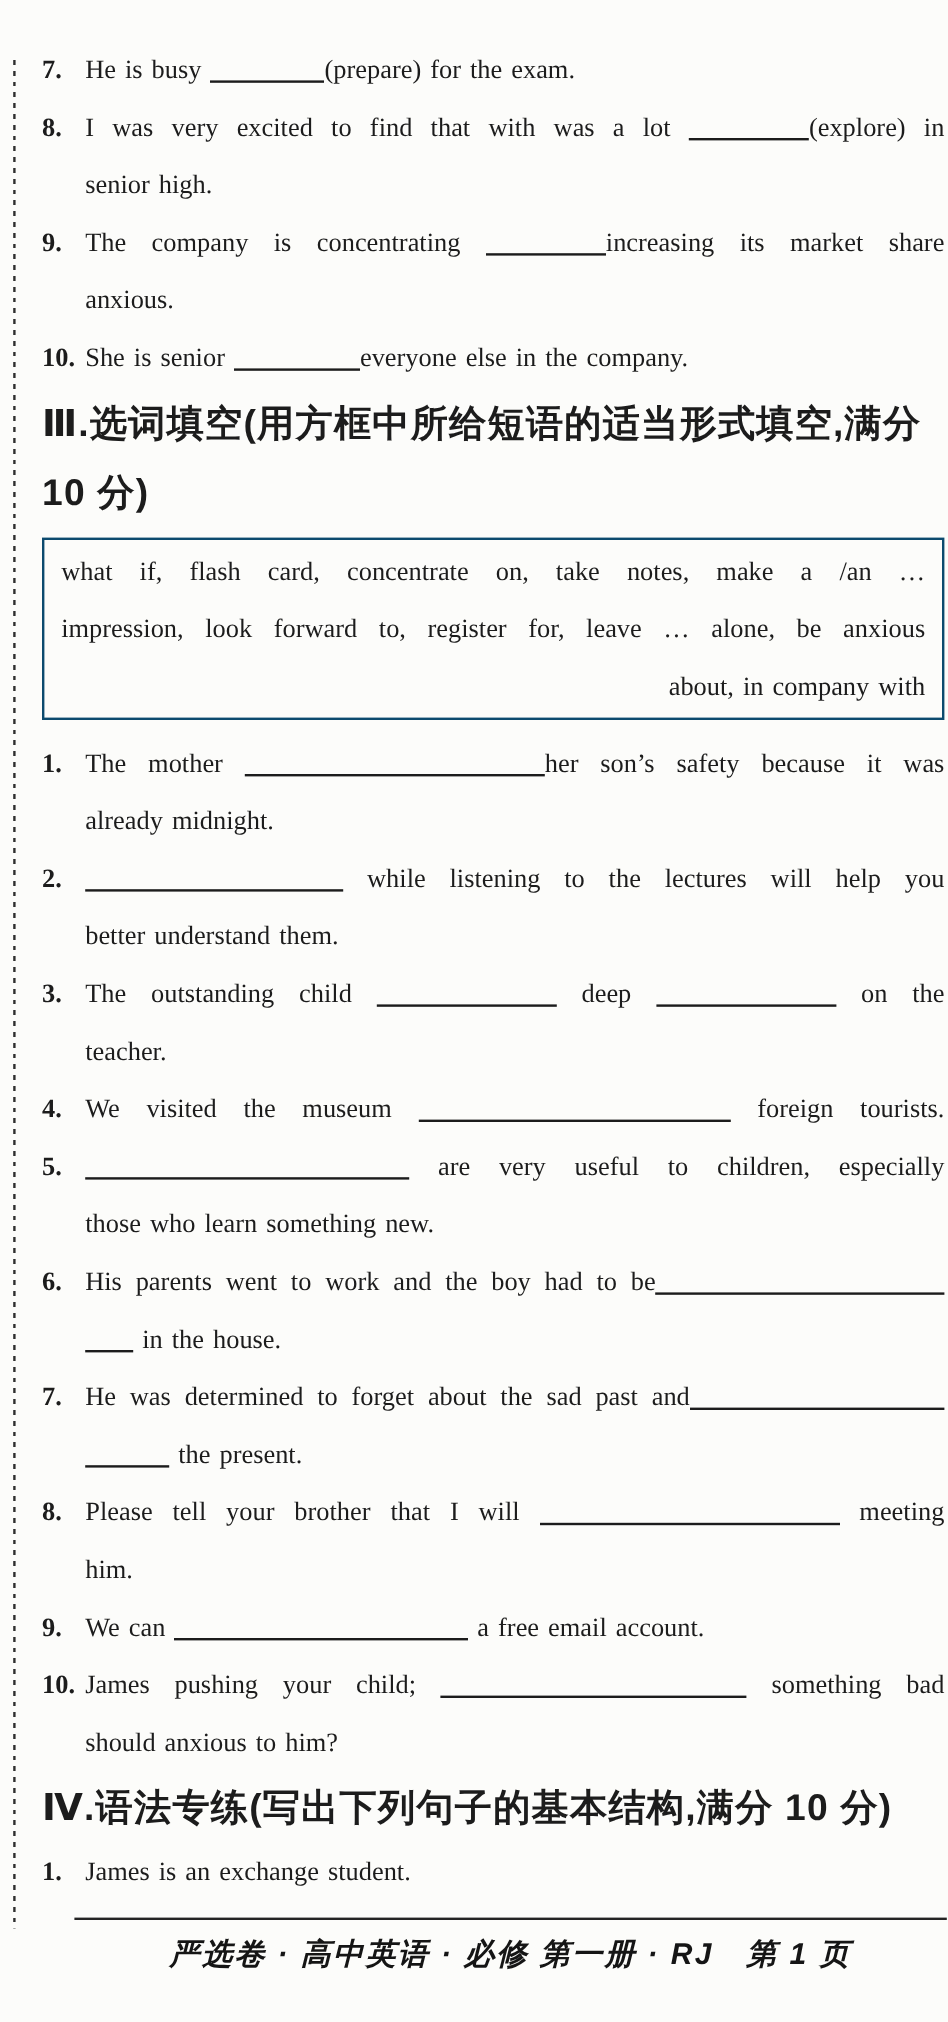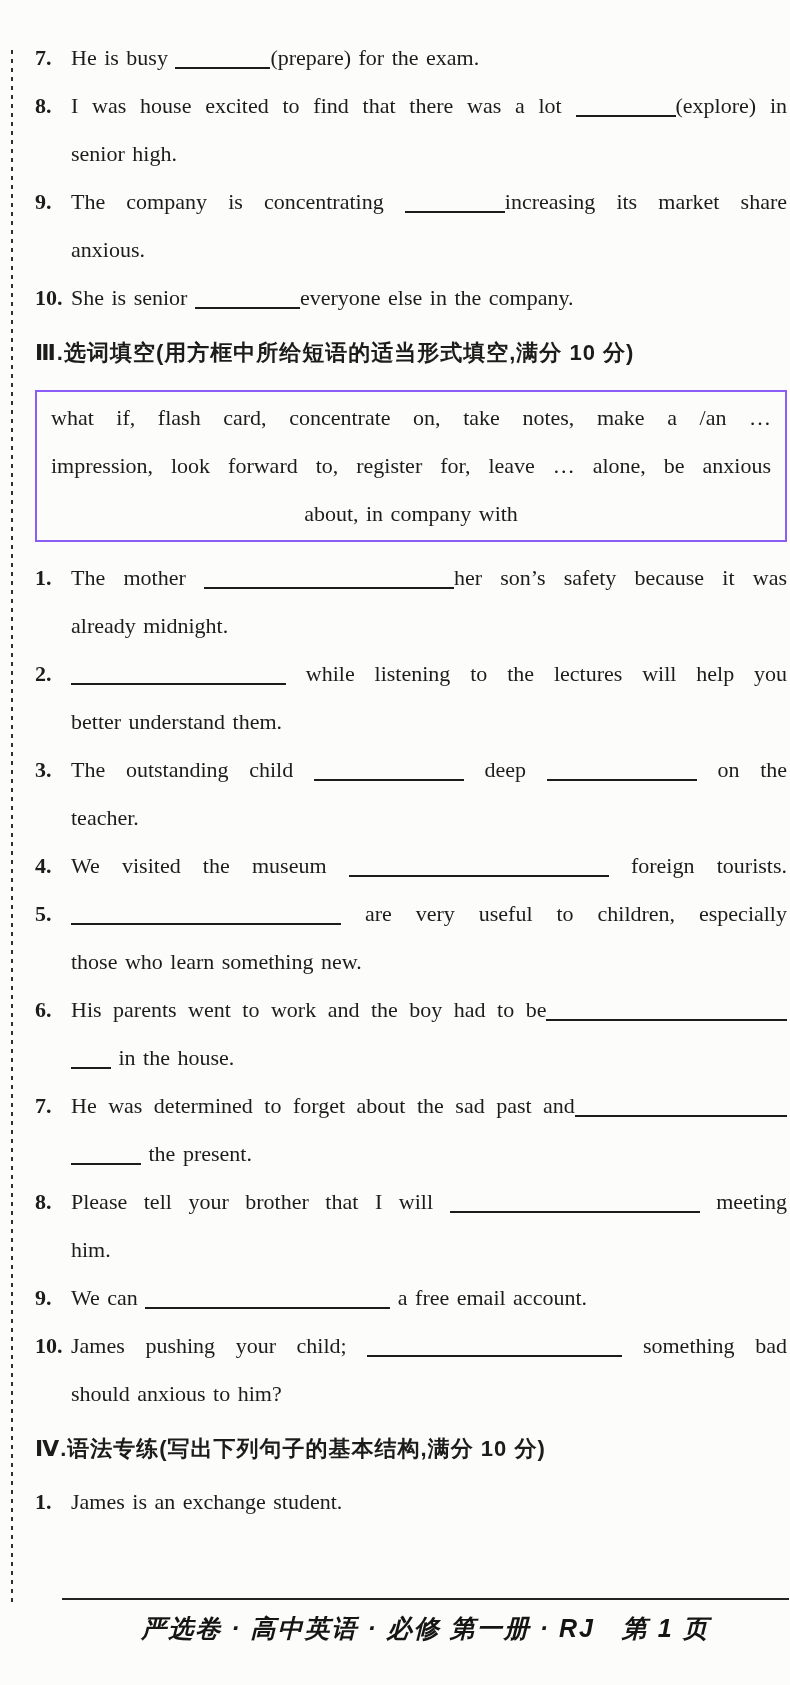--- a/index.html
+++ b/index.html
@@ -45,32 +45,32 @@
   .blank{
     display:inline-block;height:16px;
     border-bottom:2px solid var(--ink);
     vertical-align:-4px;
   }
   .blank.grow{flex:1 1 auto;transform:translateY(4px);height:16px;}
 
   
   .sec-heading{
     font-family:"Liberation Sans","DejaVu Sans",sans-serif;
-    font-weight:700;font-size:22px;line-height:58px;
+    font-weight:700;font-size:31px;line-height:58px;
     letter-spacing:1px;word-spacing:0;
     margin:2px 0 0 0;
   }
 
   
   .word-bank{
-    border:2px solid #8b5cf6;
+    border:2px solid #0c4a6e;
     margin:8px 0 12px 0;
     padding:2px 14px;
   }
-  .wb-line{font-size:22px;line-height:48px;text-align:center;}
+  .wb-line{font-size:22px;line-height:48px;text-align:right;}
   .wb-line.just{text-align:justify;text-align-last:justify;}
 
   
   .footer{position:absolute;left:62px;right:33px;top:1598px;text-align:center;font-style:italic;}
   .footer-rule{height:2px;background:#242424;}
   .footer-text{
     margin-top:12px;
     font-family:"Liberation Sans","DejaVu Sans",sans-serif;
     font-weight:700;font-size:25px;letter-spacing:2px;
     color:#151515;
@@ -82,21 +82,21 @@
 <div class="page">
   <div class="dash left"></div>
   <div class="dash right"></div>
 
   <div class="content">
 
     <div class="q">
         <div class="qline"><span class="qnum">7.</span><span class="qtext">He is busy </span><span class="blank" style="width: 95px;"></span><span class="qtext">(prepare) for the exam.</span></div>
       </div>
     <div class="q">
-        <div class="qline just"><span class="qnum">8.</span><span class="qtext">I was house excited to find that there was a lot </span><span class="blank" style="width: 100px;"></span><span class="qtext">(explore) in</span></div>
+        <div class="qline just"><span class="qnum">8.</span><span class="qtext">I was very excited to find that with was a lot </span><span class="blank" style="width: 100px;"></span><span class="qtext">(explore) in</span></div>
         <div class="qline cont"><span class="qtext">senior high.</span></div>
       </div>
     <div class="q">
         <div class="qline just"><span class="qnum">9.</span><span class="qtext">The company is concentrating </span><span class="blank" style="width: 100px;"></span><span class="qtext">increasing its market share</span></div>
         <div class="qline cont"><span class="qtext">anxious.</span></div>
       </div>
     <div class="q">
         <div class="qline"><span class="qnum">10.</span><span class="qtext">She is senior </span><span class="blank" style="width: 105px;"></span><span class="qtext">everyone else in the company.</span></div>
       </div>
 

